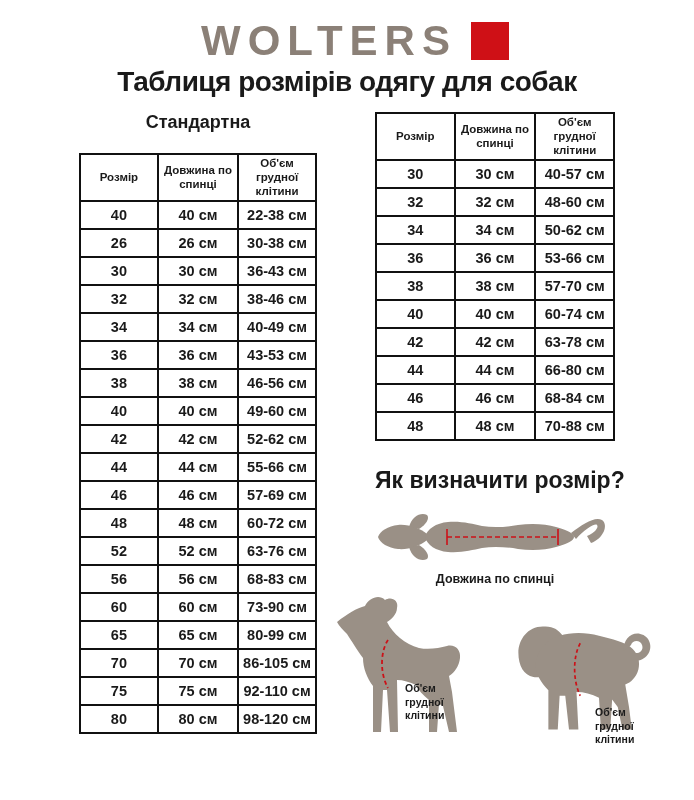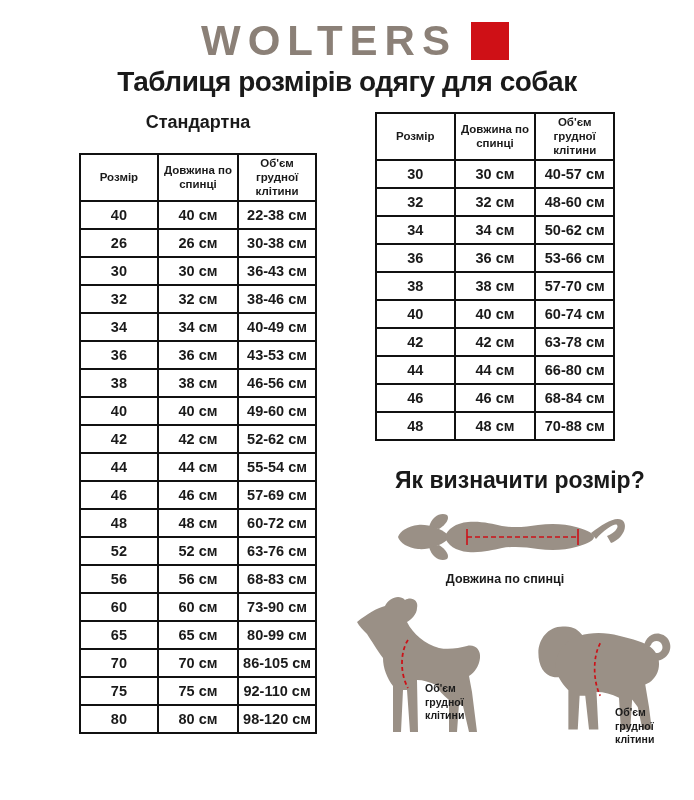--- a/index.html
+++ b/index.html
@@ -24,21 +24,21 @@
   table.size-table th, table.size-table td {
     border:2px solid #111; text-align:center; vertical-align:middle; font-weight:bold;
   }
   table.size-table th { font-size:11.5px; line-height:1.2; height:36px; padding:2px 3px; }
   table.size-table td { font-size:14.5px; height:28px; }
   table.size-table col.c1 { width:33%; }
   table.size-table col.c2 { width:34%; }
   table.size-table col.c3 { width:33%; }
 
   
-  .howto { margin-top:26px; position:relative;margin-left:20px; }
+  .howto { margin-top:26px; position:relative; }
   .howto-title { text-align:center; font-size:23px; font-weight:bold; white-space:nowrap; }
   .fig-top { position:relative; width:240px; margin:12px auto 0; }
   .fig-top svg { display:block; }
   .back-label { text-align:center; font-size:12.5px; font-weight:bold; margin-top:2px; }
   .fig-side-row { position:relative; width:330px; height:160px; margin-left:-48px; margin-top:8px; }
   .fig-dog1 { position:absolute; left:0; top:0; }
   .fig-dog2 { position:absolute; left:182px; top:16px; }
   .chest-label { position:absolute; font-size:10.5px; font-weight:bold; line-height:1.25; width:56px; }
   .chest-label-1 { left:78px; top:88px; }
   .chest-label-2 { left:268px; top:112px; }
@@ -112,21 +112,21 @@
               <td>49-60 см</td>
             </tr>
             <tr>
               <td>42</td>
               <td>42 см</td>
               <td>52-62 см</td>
             </tr>
             <tr>
               <td>44</td>
               <td>44 см</td>
-              <td>55-54 см</td>
+              <td>55-66 см</td>
             </tr>
             <tr>
               <td>46</td>
               <td>46 см</td>
               <td>57-69 см</td>
             </tr>
             <tr>
               <td>48</td>
               <td>48 см</td>
               <td>60-72 см</td>

